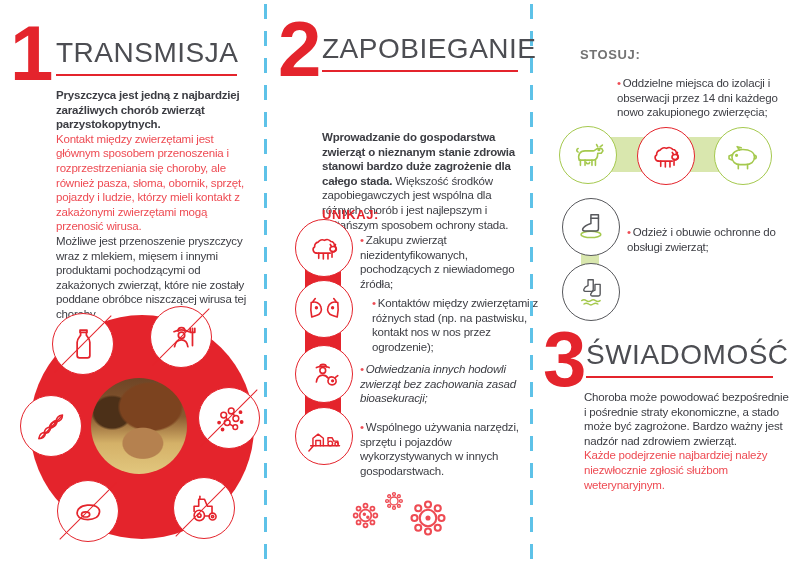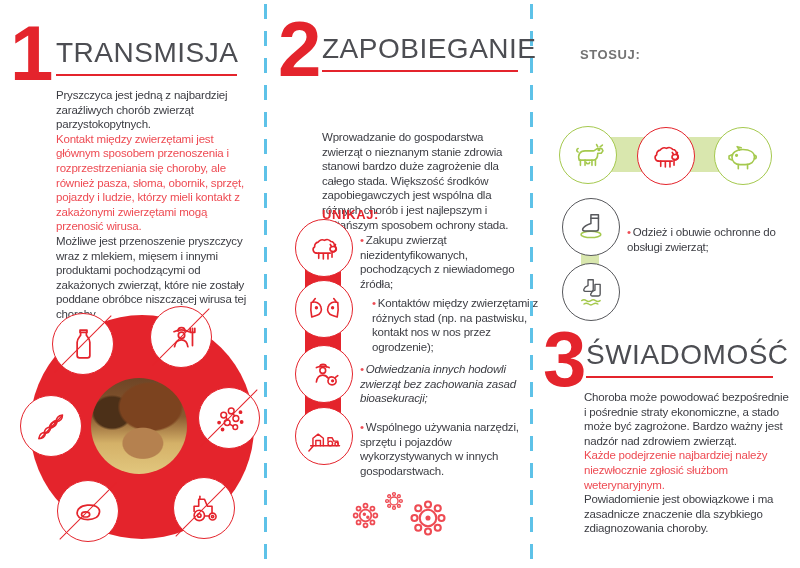--- a/index.html
+++ b/index.html
@@ -8,21 +8,21 @@
   
   .divider{position:absolute;top:4px;bottom:4px;width:3px;
            background:repeating-linear-gradient(180deg,#5ec2e8 0 15px,transparent 15px 27px);}
   
   .bignum{position:absolute;font-size:78px;line-height:74px;font-weight:700;color:#e4242c;letter-spacing:-2px;}
   .htitle{position:absolute;font-size:28px;line-height:30px;font-weight:400;color:#4c4d52;letter-spacing:.5px;white-space:nowrap;}
   .hline{position:absolute;height:2px;background:#e4242c;}
   
   .txt{position:absolute;font-size:11.5px;line-height:14.6px;letter-spacing:-.2px;}
   .txt p{margin:0;}
-  .b{font-weight:400;}
+  .b{font-weight:700;}
   .red{color:#ee4b53;}
   .label{position:absolute;font-size:13px;font-weight:700;letter-spacing:.6px;}
   .label.unikaj{color:#e4242c;}
   .label.stosuj{color:#737373;}
   
   .item{position:absolute;font-size:11.5px;line-height:14.6px;letter-spacing:-.2px;}
   .item .dot{color:#ee4b53;margin-right:2px;}
   
   .icirc{position:absolute;border-radius:50%;background:#fff;display:flex;align-items:center;justify-content:center;}
   .icirc.r1{width:60px;height:60px;border:1.7px solid #e4242c;color:#e4242c;}
@@ -244,20 +244,23 @@
       <circle cx="19" cy="45" r="4"></circle>
     <circle cx="14" cy="32" r="4"></circle>
       <circle cx="19" cy="19" r="4"></circle>
       <circle cx="32" cy="14" r="4"></circle>
       <circle cx="45" cy="19" r="4"></circle>
     <circle cx="32" cy="32" r="2" fill="currentColor"></circle>
   </svg>
 
   <div class="label stosuj" style="left:580px;top:47px;">STOSUJ:</div>
 
+  <div class="item" style="left:617px;top:76px;width:175px;">
+    <span class="dot">•</span><span>Oddzielne miejsca do izolacji i obserwacji przez 14 dni każdego nowo zakupionego zwierzęcia;</span>
+  </div>
 
   <div class="hband"></div>
 
   <div class="icirc green" style="left:559px;top:126px;">
     <svg viewBox="0 0 64 64" fill="none" stroke="currentColor" stroke-width="2.8" stroke-linecap="round" stroke-linejoin="round">
       <path d="M14 26c-3-1-3-5 0-6"></path>
       <path d="M16 40c-3-9 1-16 10-16h14c3 0 5-4 9-4h6l2 4-3 4h-6c0 8-3 12-8 12H16z"></path>
       <path d="M52 17l4-3M48 17l-2-4"></path>
       <path d="M18 40v9M26 40v9M38 40v9M44 40v9"></path>
       <path d="M28 44c1 3 5 3 6 0"></path>
@@ -308,16 +311,15 @@
     </svg>
   </div>
 
   <div class="bignum" style="left:543px;top:322px;">3</div>
   <div class="htitle" style="left:586px;top:340px;">ŚWIADOMOŚĆ</div>
   <div class="hline" style="left:586px;top:376px;width:187px;"></div>
 
   <div class="txt" style="left:584px;top:390px;width:208px;">
     <p>Choroba może powodować bezpośrednie i pośrednie straty ekonomiczne, a stado może być zagrożone. Bardzo ważny jest nadzór nad zdrowiem zwierząt.</p>
     <p class="red">Każde podejrzenie najbardziej należy niezwłocznie zgłosić służbom weterynaryjnym.</p>
-    <p>Powiadomienie jest obowiązkowe i ma zasadnicze znaczenie dla szybkiego zdiagnozowania choroby.</p>
   </div>
 
 </div>
 
 </body></html>

